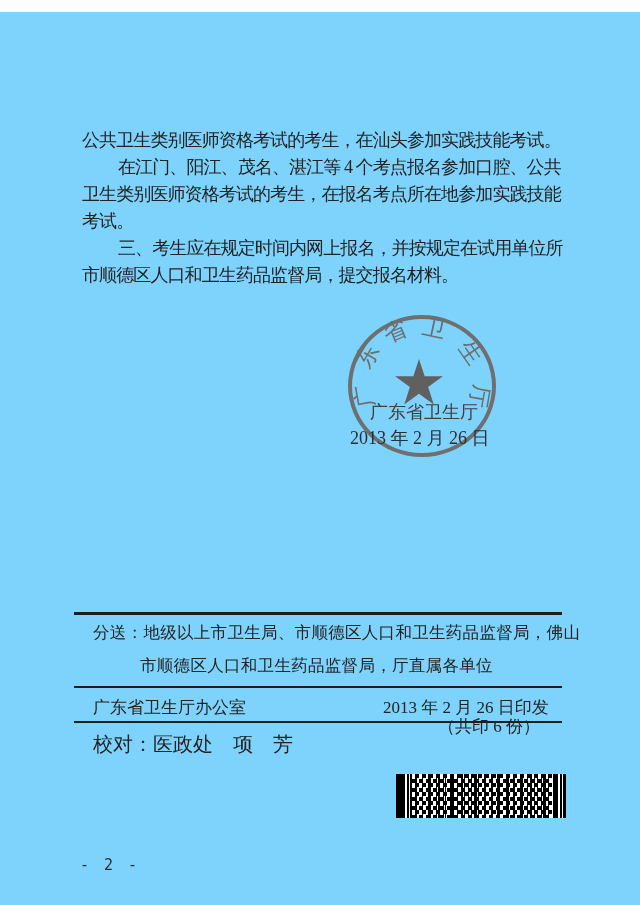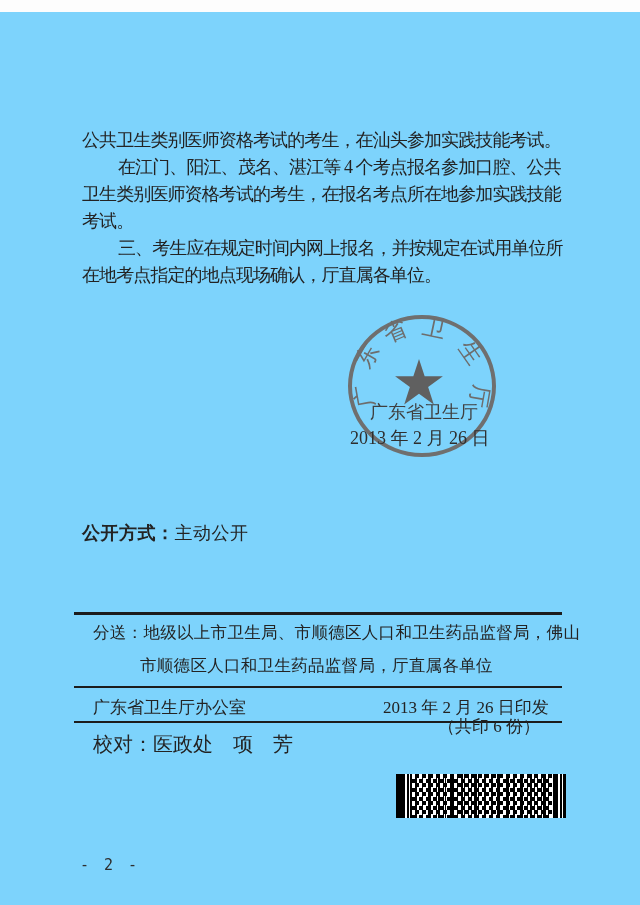--- a/index.html
+++ b/index.html
@@ -63,42 +63,39 @@
 <body>
 
 <div class="page">
 
   <div class="doc-body">
     <div class="doc-line">公共卫生类别医师资格考试的考生，在汕头参加实践技能考试。</div>
     <div class="doc-line indent">在江门、阳江、茂名、湛江等 4 个考点报名参加口腔、公共</div>
     <div class="doc-line">卫生类别医师资格考试的考生，在报名考点所在地参加实践技能</div>
     <div class="doc-line">考试。</div>
     <div class="doc-line indent">三、考生应在规定时间内网上报名，并按规定在试用单位所</div>
-    <div class="doc-line">在地考点指定的地点现场确认，厅直属各单位。</div>
+    <div class="doc-line">市顺德区人口和卫生药品监督局，提交报名材料。</div>
   </div>
 
   <div class="seal">
     <div class="seal-ring"></div>
     <svg class="seal-star" viewBox="0 0 100 100" aria-hidden="true">
       <polygon points="50,4 61.8,40.2 99.8,40.2 69,62.6 80.8,98.8 50,76.4 19.2,98.8 31,62.6 0.2,40.2 38.2,40.2" fill="#606060"></polygon>
     </svg>
     <span class="arc-char" style="left:365px;top:384px;transform:rotate(-100deg);">广</span>
     <span class="arc-char" style="left:368px;top:344px;transform:rotate(-60deg);">东</span>
     <span class="arc-char" style="left:395px;top:320px;transform:rotate(-23deg);">省</span>
     <span class="arc-char" style="left:434px;top:317px;transform:rotate(12deg);">卫</span>
     <span class="arc-char" style="left:470px;top:341px;transform:rotate(55deg);">生</span>
     <span class="arc-char" style="left:479px;top:384px;transform:rotate(100deg);">厅</span>
   </div>
 
   <div class="agency-line">广东省卫生厅</div>
   <div class="doc-date">2013 年 2 月 26 日</div>
 
-  <div class="disclosure">
-    <span class="lbl">公开方式：</span><span>主动公开</span>
-  </div>
 
   <div class="rule rule-1"></div>
   <div class="dist-line-1">分送：地级以上市卫生局、市顺德区人口和卫生药品监督局，佛山</div>
   <div class="dist-line-2">市顺德区人口和卫生药品监督局，厅直属各单位</div>
   <div class="rule rule-2"></div>
   <div class="issuer">广东省卫生厅办公室</div>
   <div class="print-date">2013 年 2 月 26 日印发</div>
   <div class="rule rule-3"></div>
   <div class="proofread">校对：医政处　项　芳</div>
   <div class="copies">（共印 6 份）</div>

